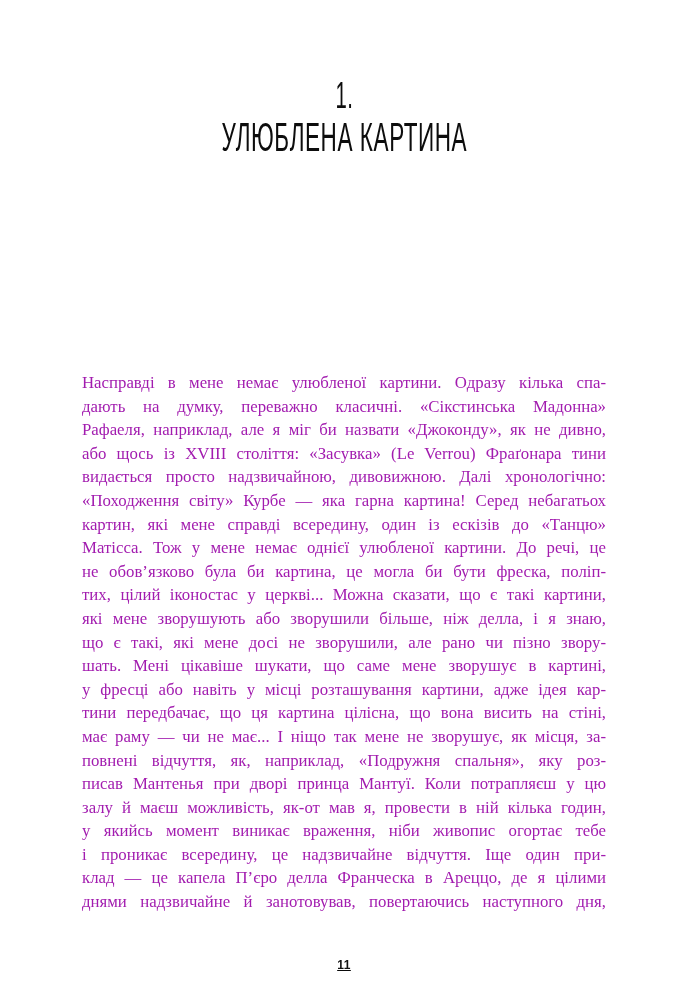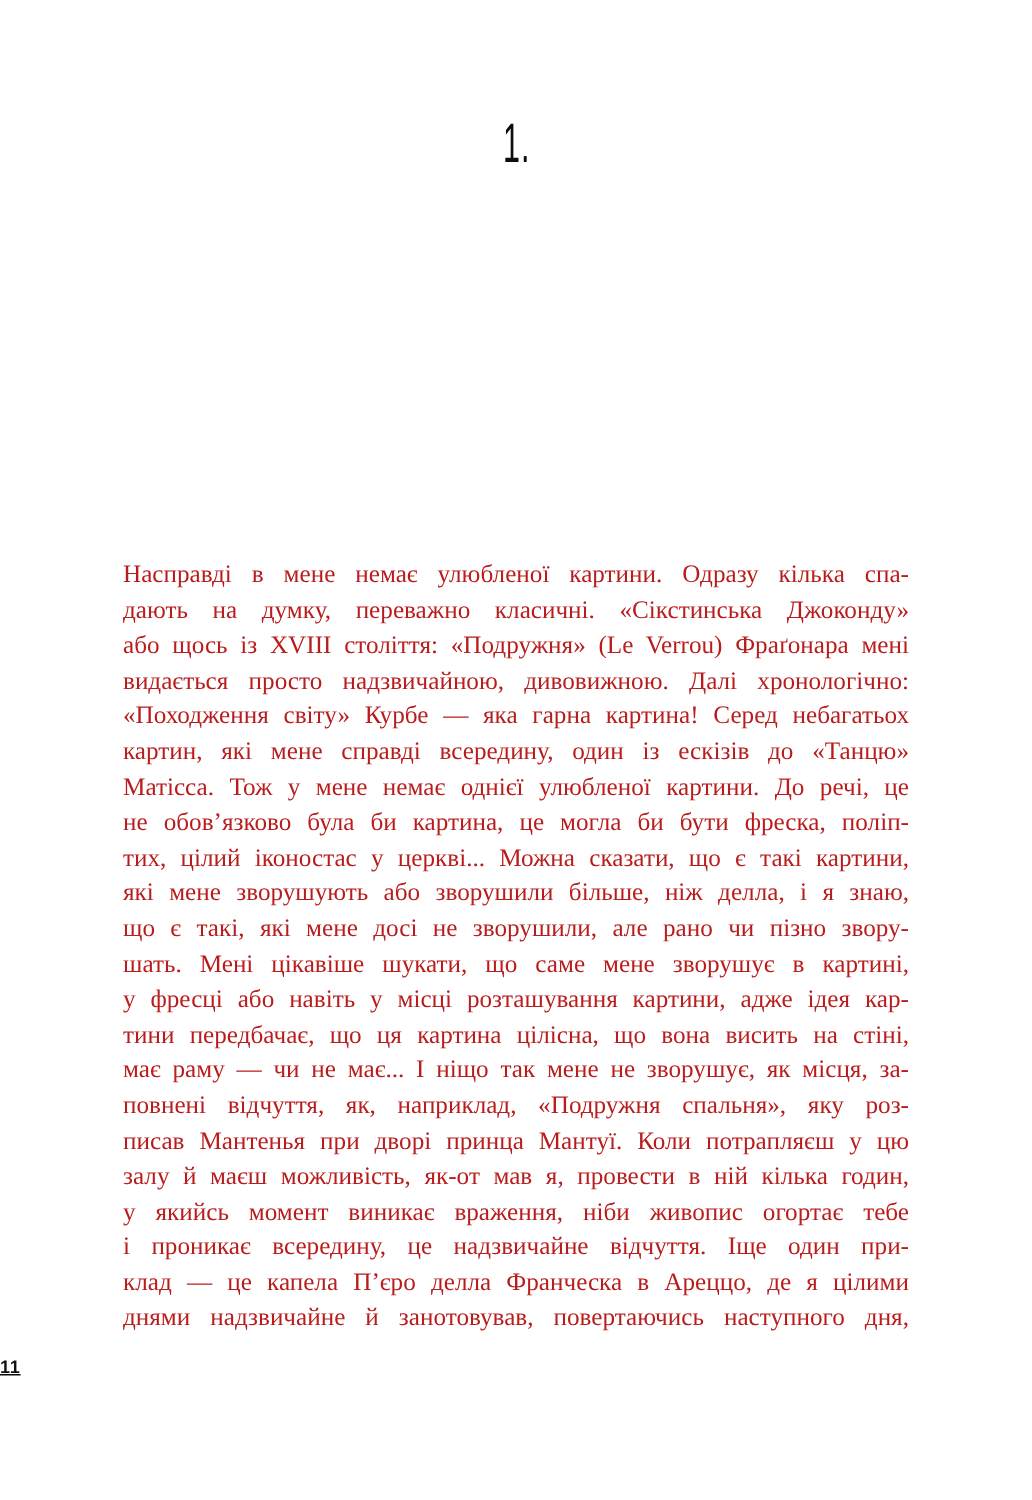--- a/index.html
+++ b/index.html
@@ -53,59 +53,64 @@
 
   
   .body-text {
     position: absolute;
     top: 371px;
     left: 82px;
     width: 524px;
     font-family: "Liberation Serif", serif;
     font-size: 16.8px;
     line-height: 23.6px;
-    color: #b91c1c;
+    color: #a21caf;
   }
   .body-text .line {
     text-align: justify;
     -moz-text-align-last: justify;
     text-align-last: justify;
   }
 
   
   .page-footer {
     position: absolute;
-    top: 902px;
+    top: 955px;
     left: 0;
     width: 100%;
+    text-align: center;
     text-decoration: underline;
   }
   .page-footer .folio {
     font-family: "Liberation Sans", sans-serif;
     font-weight: 700;
     font-size: 12px;
     letter-spacing: 0.5px;
     color: #111111;
   }
 </style>
 </head>
 <body>
 
 <div class="page">
 
   <header class="chapter-heading">
     <div class="chapter-number-row">
       <span class="condensed">1.</span>
     </div>
+    <div class="chapter-title-row">
+      <span class="condensed">УЛЮБЛЕНА КАРТИНА</span>
+    </div>
   </header>
 
   <main class="body-text">
       <div class="line">Насправді в мене немає улюбленої картини. Одразу кілька спа-</div>
-      <div class="line">дають на думку, переважно класичні. «Сікстинська Джоконду»</div>
-      <div class="line">або щось із XVIII століття: «Подружня» (Le Verrou) Фраґонара мені</div>
+      <div class="line">дають на думку, переважно класичні. «Сікстинська Мадонна»</div>
+      <div class="line">Рафаеля, наприклад, але я міг би назвати «Джоконду», як не дивно,</div>
+      <div class="line">або щось із XVIII століття: «Засувка» (Le Verrou) Фраґонара тини</div>
       <div class="line">видається просто надзвичайною, дивовижною. Далі хронологічно:</div>
       <div class="line">«Походження світу» Курбе — яка гарна картина! Серед небагатьох</div>
       <div class="line">картин, які мене справді всередину, один із ескізів до «Танцю»</div>
       <div class="line">Матісса. Тож у мене немає однієї улюбленої картини. До речі, це</div>
       <div class="line">не обов’язково була би картина, це могла би бути фреска, поліп-</div>
       <div class="line">тих, цілий іконостас у церкві... Можна сказати, що є такі картини,</div>
       <div class="line">які мене зворушують або зворушили більше, ніж делла, і я знаю,</div>
       <div class="line">що є такі, які мене досі не зворушили, але рано чи пізно звору-</div>
       <div class="line">шать. Мені цікавіше шукати, що саме мене зворушує в картині,</div>
       <div class="line">у фресці або навіть у місці розташування картини, адже ідея кар-</div>

